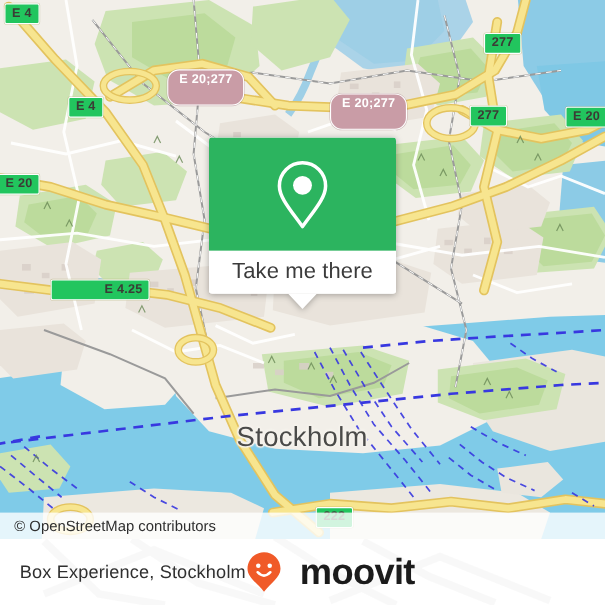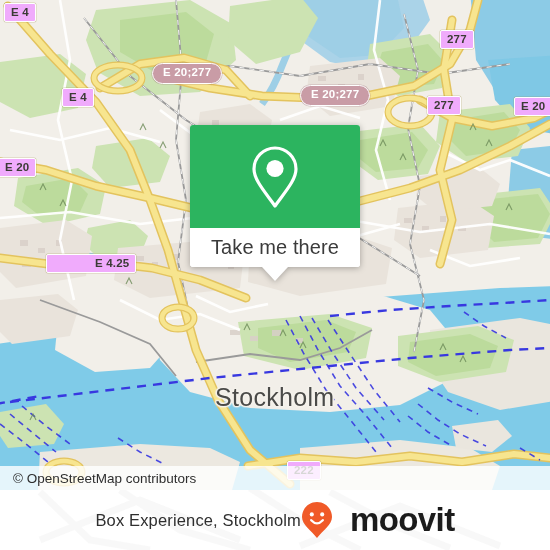--- a/index.html
+++ b/index.html
@@ -36,35 +36,35 @@
     display: flex;
     align-items: center;
     justify-content: center;
     font-family: "Liberation Sans", sans-serif;
     font-weight: bold;
     white-space: nowrap;
     line-height: 1;
     letter-spacing: 0.2px;
   }
   .shield-yellow {
-    background: #f0abfc;
+    background: #22c55e;
     border: 1.6px solid #ffffff;
     color: #3b3b35;
     border-radius: 2px;
     font-size: 11.5px;
     padding: 2.5px 6px 3px 6px;
     box-shadow: 0 0 0 0.5px rgba(150,140,60,0.35);
   }
   .shield-pink {
     background: #c99ca6;
     border: 1.6px solid #ffffff;
     color: #ffffff;
     border-radius: 11px;
     font-size: 11.5px;
-    padding: 3px 10px 4px 10px;
+    padding: 3px 10px 16px 10px;
     box-shadow: 0 0 0 0.5px rgba(140,90,100,0.35);
   }
 
   
   .city-label {
     position: absolute;
     font-family: "Liberation Sans", sans-serif;
     font-size: 25px;
     color: #4a4a48;
     letter-spacing: 0.3px;
@@ -141,21 +141,21 @@
 
   
   .footer {
     position: absolute;
     left: 0; top: 490px;
     width: 550px; height: 60px;
     background: #ffffff;
     overflow: hidden;
     display: flex;
     align-items: center;
-    justify-content: center;
+    justify-content: flex-start;
     padding: 0 18px 0 18px;
   }
   .footer-ghost {
     position: absolute;
     left: 0; top: -490px;
     width: 550px; height: 550px;
     opacity: 0.05;
     pointer-events: none;
   }
   .footer-title {

